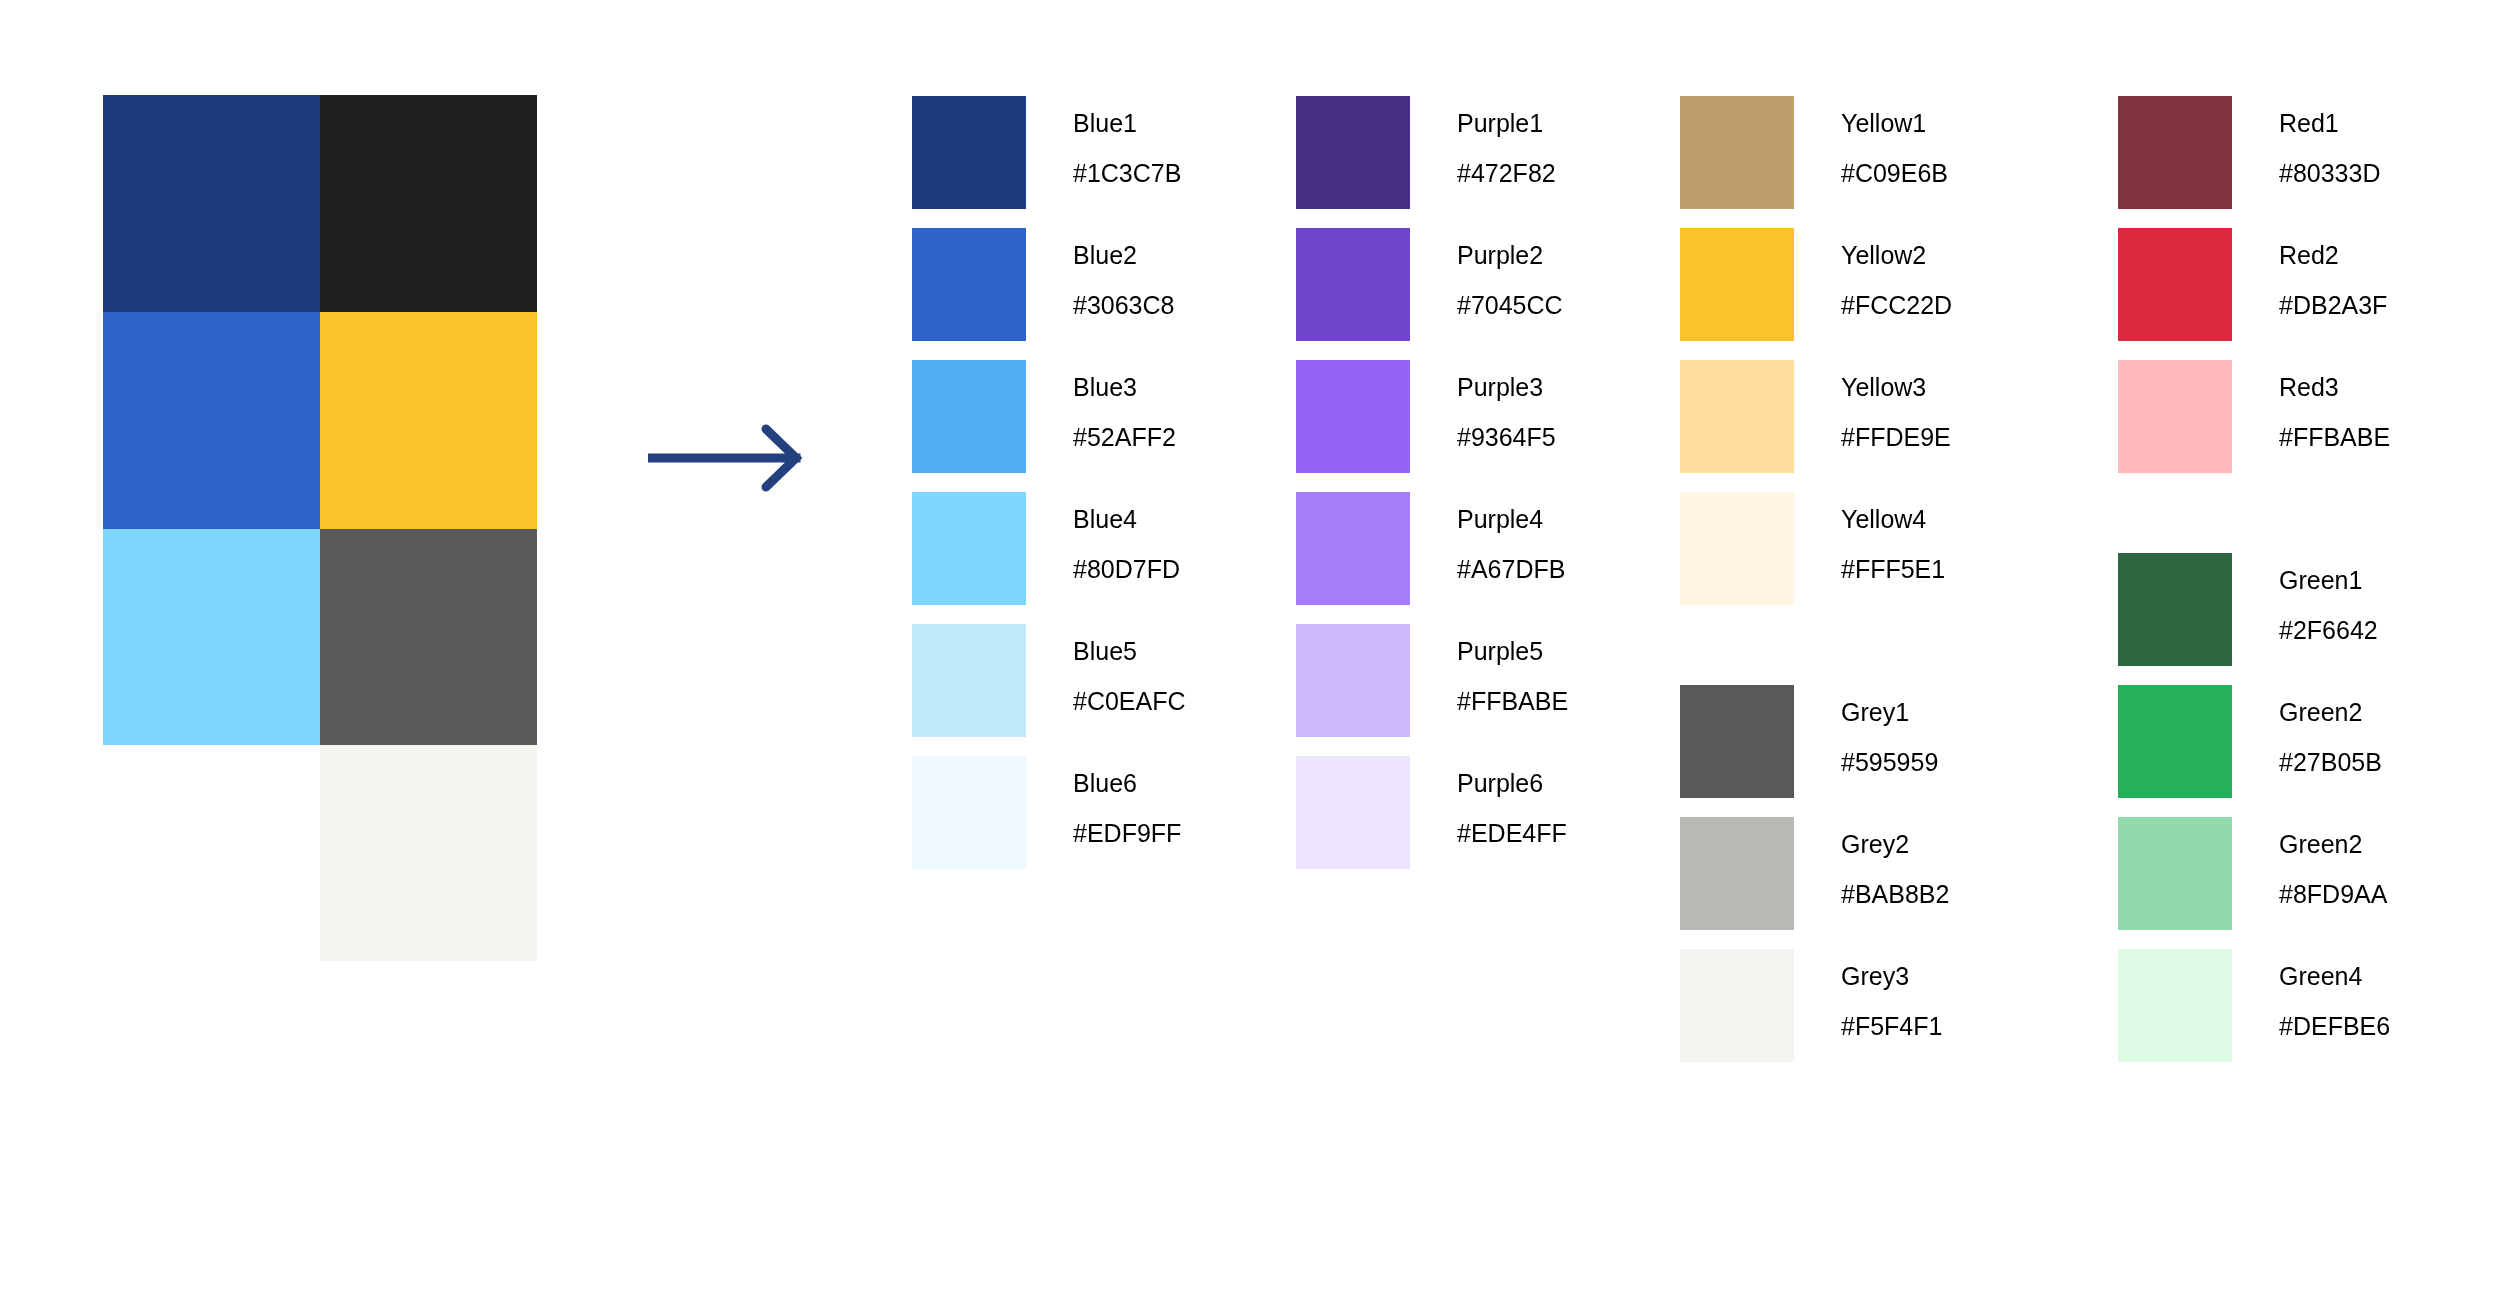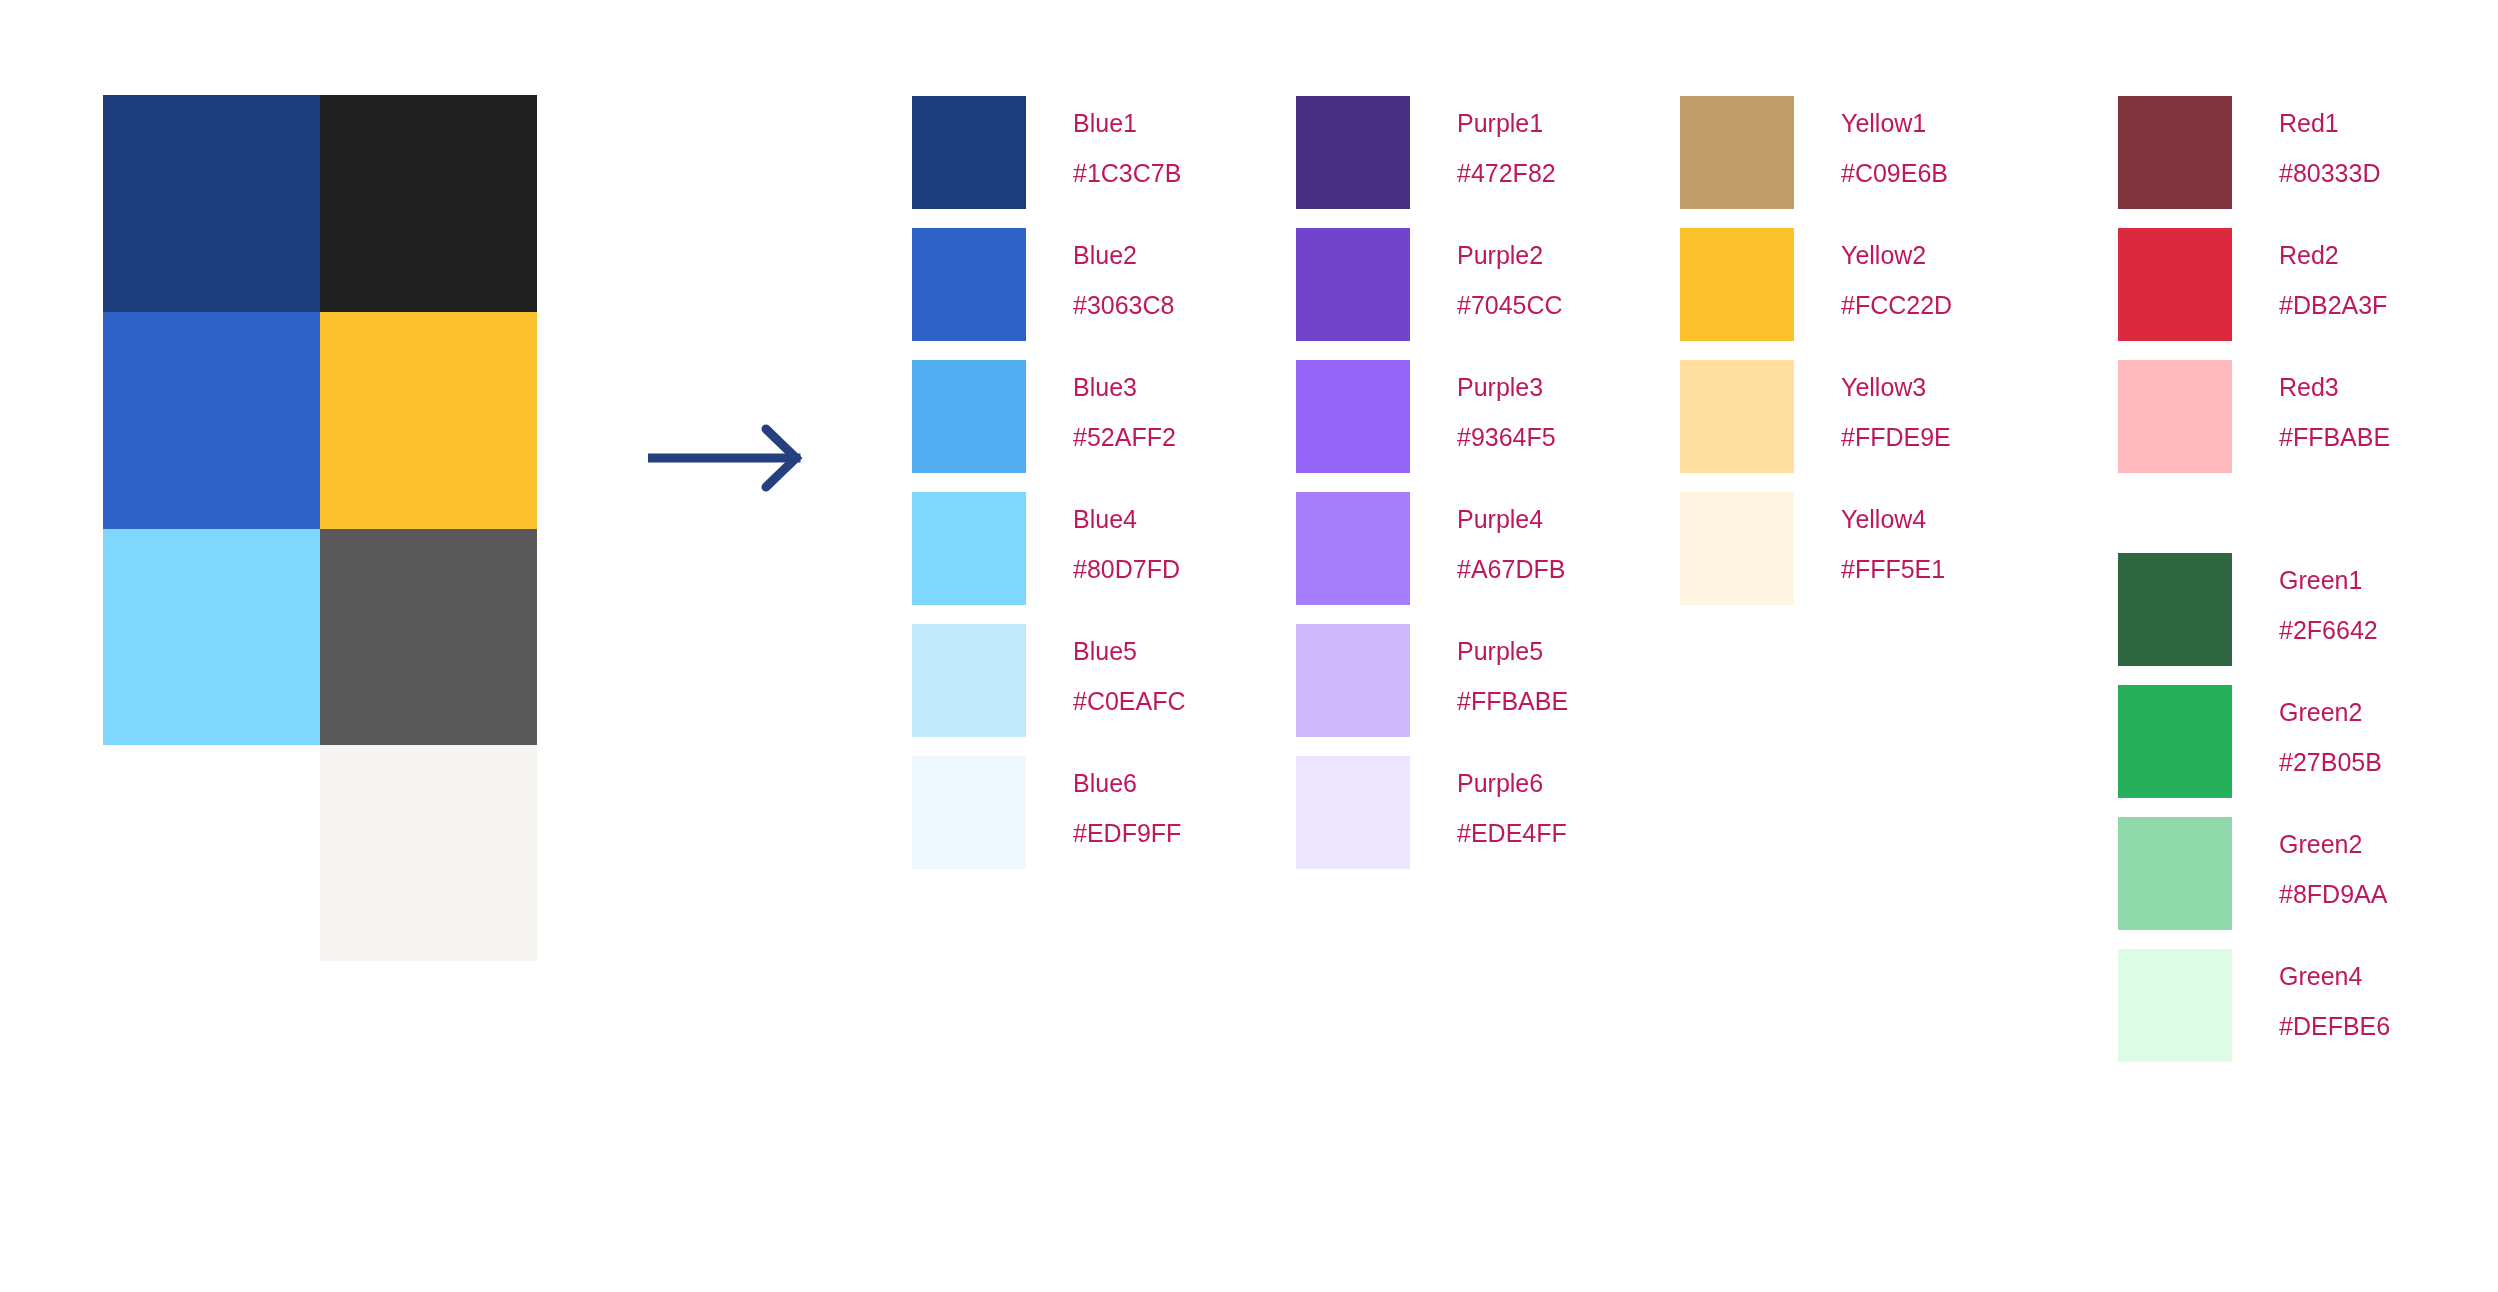--- a/index.html
+++ b/index.html
@@ -66,21 +66,21 @@
     margin-bottom: 19px;
   }
   .swatch-chip {
     width: 114px;
     height: 113px;
     flex: 0 0 114px;
   }
   .swatch-text {
     margin-left: 47px;
     padding-top: 2px;
-    color: #be185d;
+    color: #000000;
     font-size: 25px;
     line-height: 50px;
     white-space: nowrap;
   }
   .swatch-name { display: block; }
   .swatch-hex  { display: block; }
 </style>
 </head>
 <body>
 
@@ -221,20 +221,43 @@
           </div>
         </div>
         <div class="swatch-row">
           <div class="swatch-chip" style="background: rgb(255, 245, 225);"></div>
           <div class="swatch-text">
             <span class="swatch-name">Yellow4</span>
             <span class="swatch-hex">#FFF5E1</span>
           </div>
         </div>
       </div>
+      <div class="swatch-group">
+        <div class="swatch-row">
+          <div class="swatch-chip" style="background: rgb(89, 89, 89);"></div>
+          <div class="swatch-text">
+            <span class="swatch-name">Grey1</span>
+            <span class="swatch-hex">#595959</span>
+          </div>
+        </div>
+        <div class="swatch-row">
+          <div class="swatch-chip" style="background: rgb(186, 184, 178);"></div>
+          <div class="swatch-text">
+            <span class="swatch-name">Grey2</span>
+            <span class="swatch-hex">#BAB8B2</span>
+          </div>
+        </div>
+        <div class="swatch-row">
+          <div class="swatch-chip" style="background: rgb(245, 244, 241);"></div>
+          <div class="swatch-text">
+            <span class="swatch-name">Grey3</span>
+            <span class="swatch-hex">#F5F4F1</span>
+          </div>
+        </div>
+      </div>
     </div>
     <div class="palette-column col-3">
       <div class="swatch-group">
         <div class="swatch-row">
           <div class="swatch-chip" style="background: rgb(128, 51, 61);"></div>
           <div class="swatch-text">
             <span class="swatch-name">Red1</span>
             <span class="swatch-hex">#80333D</span>
           </div>
         </div>

